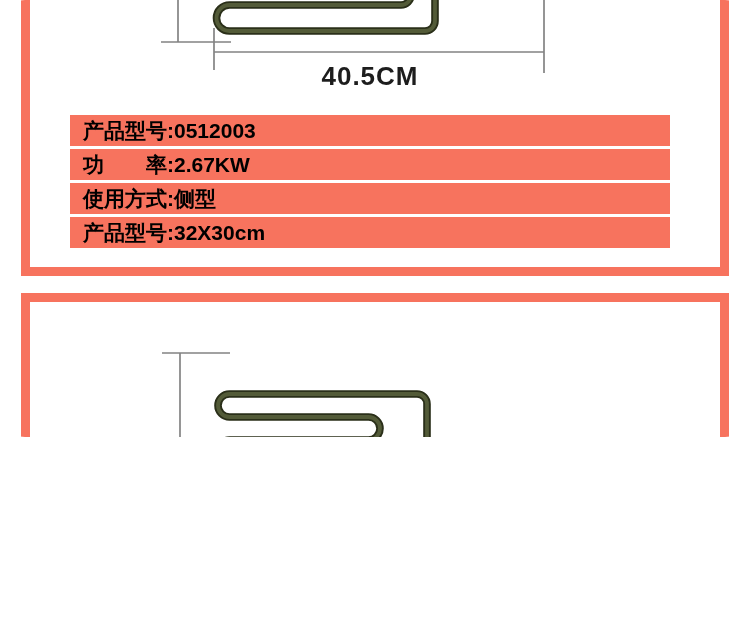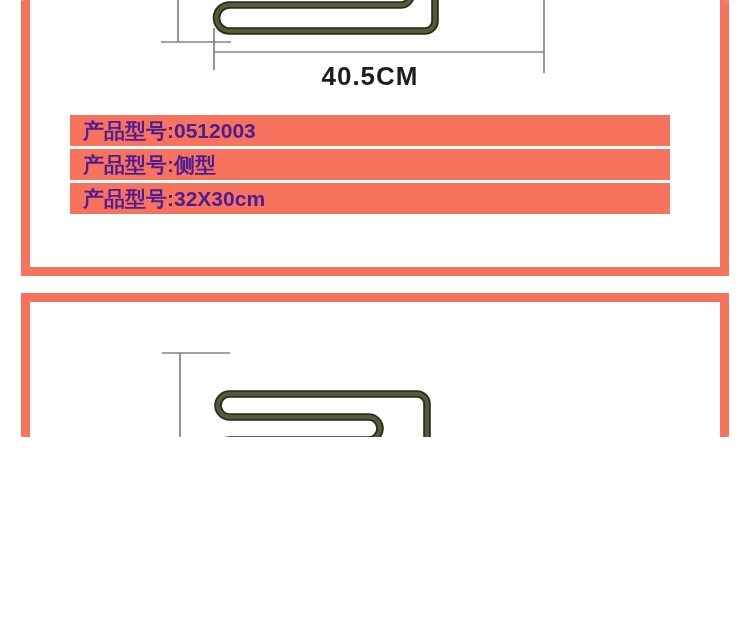--- a/index.html
+++ b/index.html
@@ -29,42 +29,43 @@
   .dim-label{
     position:absolute;color:#1d1d1d;font-size:26px;font-weight:600;
     letter-spacing:1px;text-align:center;white-space:nowrap;
   }
   .label-40{left:260px;top:61px;width:160px;}
   .label-30{left:45px;top:147px;width:100px;}
 
   .spec-table{position:absolute;left:40px;top:115px;width:600px;}
   .spec-row{
     height:31px;margin-bottom:3px;background:var(--accent,#f7735e);
-    color:#4c1d95;font-size:21px;font-weight:700;line-height:31px;
+    color:#000000;font-size:21px;font-weight:700;line-height:31px;
     padding-left:13px;box-sizing:border-box;white-space:nowrap;overflow:hidden;
   }
 </style>
 </head>
 <body>
 
 <div class="stage">
 
   <section class="frame frame1">
     <svg width="690" height="267" viewBox="0 0 690 267">
       <path class="dim" d="M148 0 V42 M131 42 H201 M184 28 V70 M184 52 H514 M514 0 V73"></path>
       <g>
         <path class="tube-outer" d="M381 -8 L381 -5 A10 10 0 0 1 371 5 L199.5 5 A13 13 0 0 0 199.5 31 L395 31 A10 10 0 0 0 405 21 L405 -8"></path>
         <path class="tube-inner" d="M381 -8 L381 -5 A10 10 0 0 1 371 5 L199.5 5 A13 13 0 0 0 199.5 31 L395 31 A10 10 0 0 0 405 21 L405 -8"></path>
       </g>
     </svg>
     <div class="dim-label label-40">40.5CM</div>
 
     <div class="spec-table">
       <div class="spec-row">产品型号:0512003</div>
-      <div class="spec-row">产品型号:侧型</div>
+      <div class="spec-row">功　　率:2.67KW</div>
+      <div class="spec-row">使用方式:侧型</div>
       <div class="spec-row">产品型号:32X30cm</div>
     </div>
   </section>
 
   <section class="frame frame2">
     <svg width="690" height="322" viewBox="0 0 690 322">
       <path class="dim" d="M150 51 V305 M132 51 H200 M132 305 H200"></path>
       <path class="dim" d="M183 256 V322 M183 315 H442 M442 248 V315"></path>
       <g>
         <path class="tube-outer" d="M467 171 L407 171 A10 10 0 0 1 397 161 L397 102 A10 10 0 0 0 387 92 L199.5 92 A11.5 11.5 0 0 0 199.5 115 L338.5 115 A11.5 11.5 0 0 1 338.5 138 L199.5 138 A11.5 11.5 0 0 0 199.5 161 L338.5 161 A11.5 11.5 0 0 1 338.5 184 L199.5 184 A11.5 11.5 0 0 0 199.5 207 L338.5 207 A11.5 11.5 0 0 1 338.5 230 L199.5 230 A11.5 11.5 0 0 0 199.5 253 L338.5 253 A11.5 11.5 0 0 1 338.5 276 L199.5 276 A11.5 11.5 0 0 0 199.5 299 L387 299 A10 10 0 0 0 397 289 L397 214 A10 10 0 0 1 407 204 L467 204"></path>

